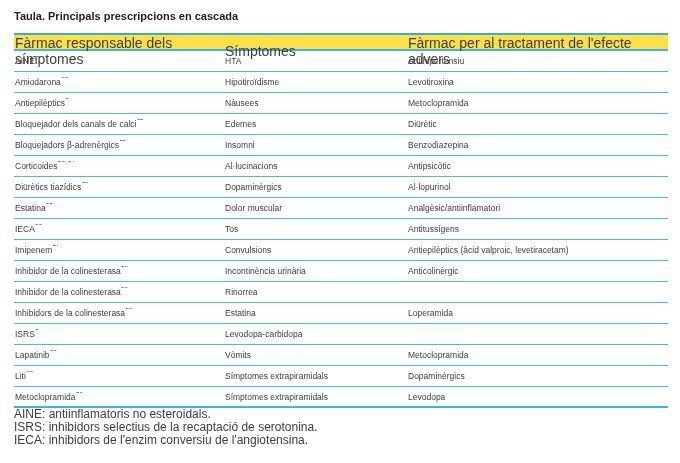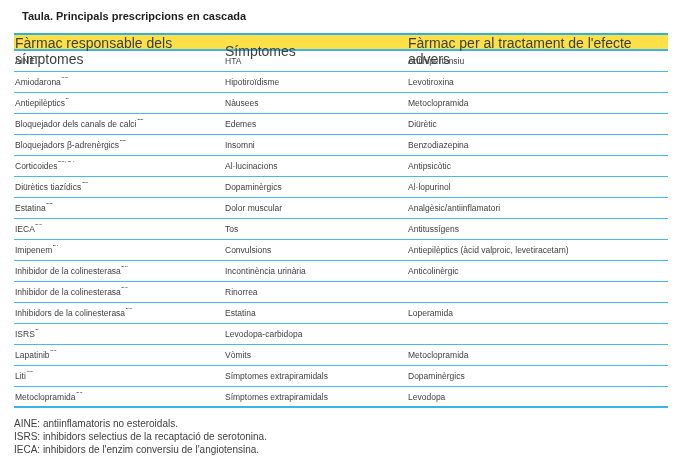--- a/index.html
+++ b/index.html
@@ -10,21 +10,21 @@
     font-family: "Liberation Sans", sans-serif;
     color: #3e3e3e;
     overflow: hidden;
   }
   .page { padding: 8px 12px 0 14px; }
 
   .title {
     font-size: 11px;
     font-weight: bold;
     color: #1f1f1f;
-    margin: 2px 0 11px 8px;
+    margin: 2px 0 11px 0;
   }
 
   .table { width: 654px; }
 
   .thead {
     display: grid;
     grid-template-columns: 210px 183px 1fr;
     align-items: center;
     background: #fde047;
     border-top: 2px solid #2fafe2;
@@ -48,21 +48,21 @@
   .cell { padding-left: 1px; white-space: nowrap; overflow: hidden; }
 
   sup.ref {
     font-size: 6px;
     line-height: 0;
     position: relative;
     top: -3px;
     margin-left: 0.5px;
   }
 
-  .footnotes { margin-top: 9px; font-size: 10px; line-height: 13px; color: #3e3e3e; }
+  .footnotes { font-size: 12px; line-height: 13px; color: #3e3e3e; }
 </style>
 </head>
 <body>
 
 <div class="page">
 
   <div class="title">Taula. Principals prescripcions en cascada</div>
 
   <div class="table">
 

